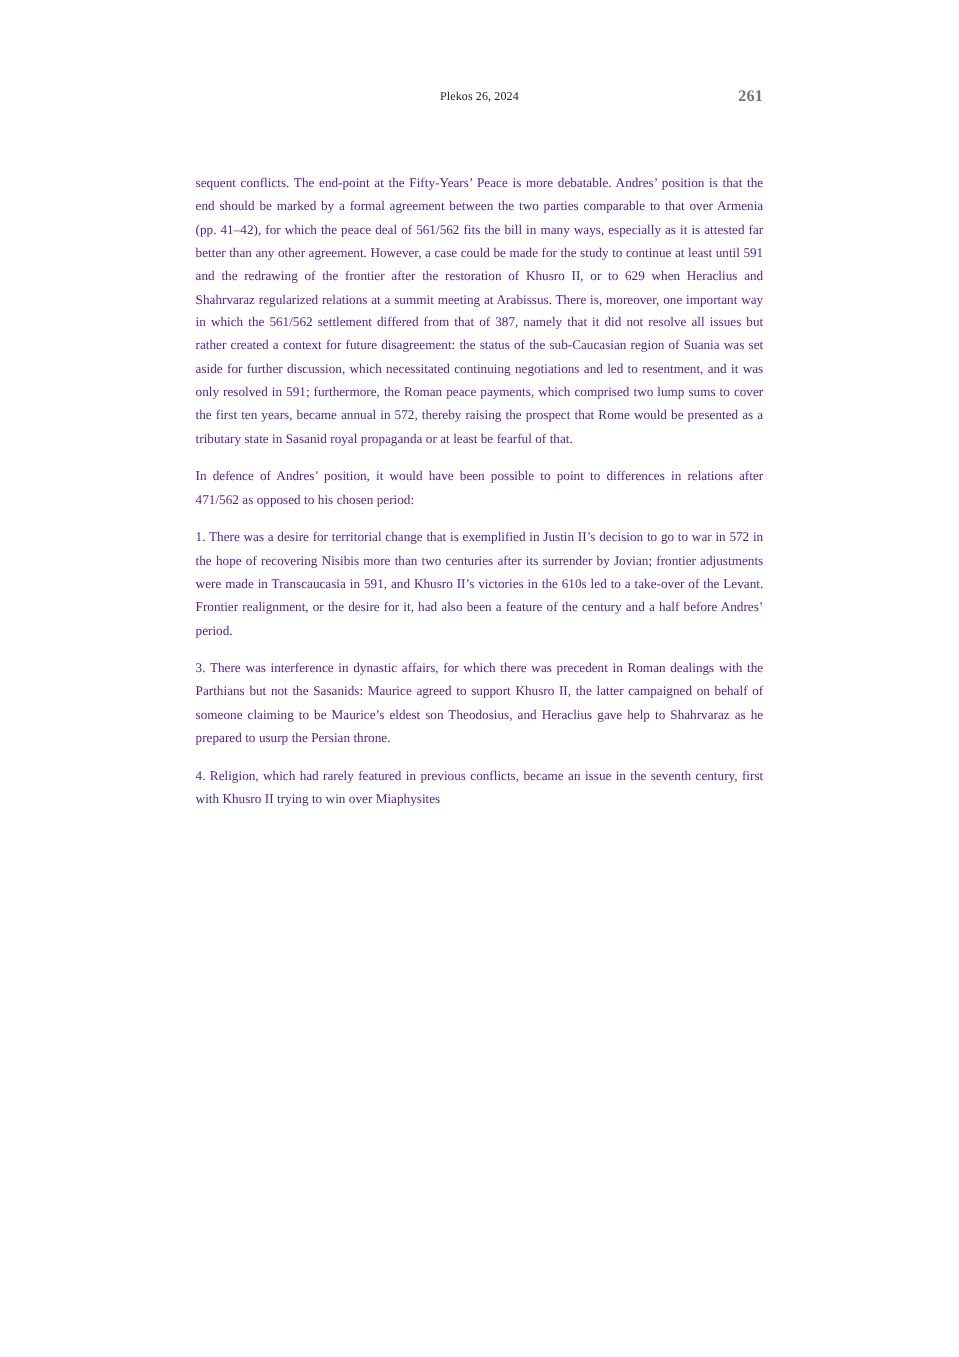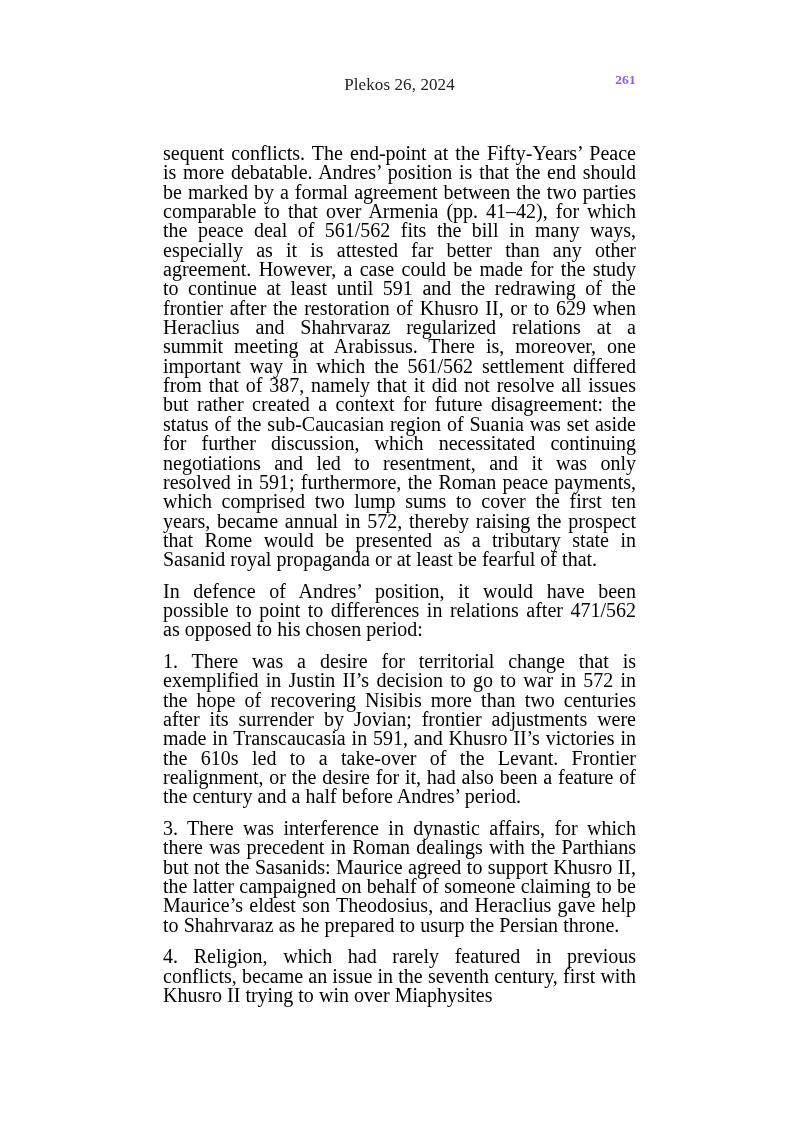--- a/index.html
+++ b/index.html
@@ -27,52 +27,52 @@
     top: 72px;
     width: 473px;
     height: 20px;
   }
   .running-head-title {
     position: absolute;
     left: 0;
     right: 0;
     top: 3px;
     text-align: center;
-    font-size: 17px;
+    font-size: 10px;
     letter-spacing: 0.1px;
     color: #23211f;
     white-space: nowrap;
   }
   .running-head-pageno {
     position: absolute;
     right: 0;
     top: 0;
     font-size: 13.5px;
     font-weight: bold;
-    color: #8b5cf6;
+    color: #737373;
     letter-spacing: 0.2px;
   }
 
   
   .textblock {
     position: absolute;
     left: 163px;
     top: 144px;
     width: 473px;
   }
   .para {
     margin: 0 0 12.2px 0;
-    font-size: 20px;
+    font-size: 11px;
     line-height: 19.35px;
     text-align: justify;
     text-justify: inter-word;
     hyphens: manual;
     -webkit-hyphens: manual;
     text-indent: 0;
-    color: #000000;
+    color: #4c1d95;
     word-spacing: 0.1px;
     font-family: Liberation Serif, serif;
   }
   .para:last-child {
     margin-bottom: 0;
     margin-top: 12px;
   }
   
   .para.justify-all {
     text-align-last: left;

